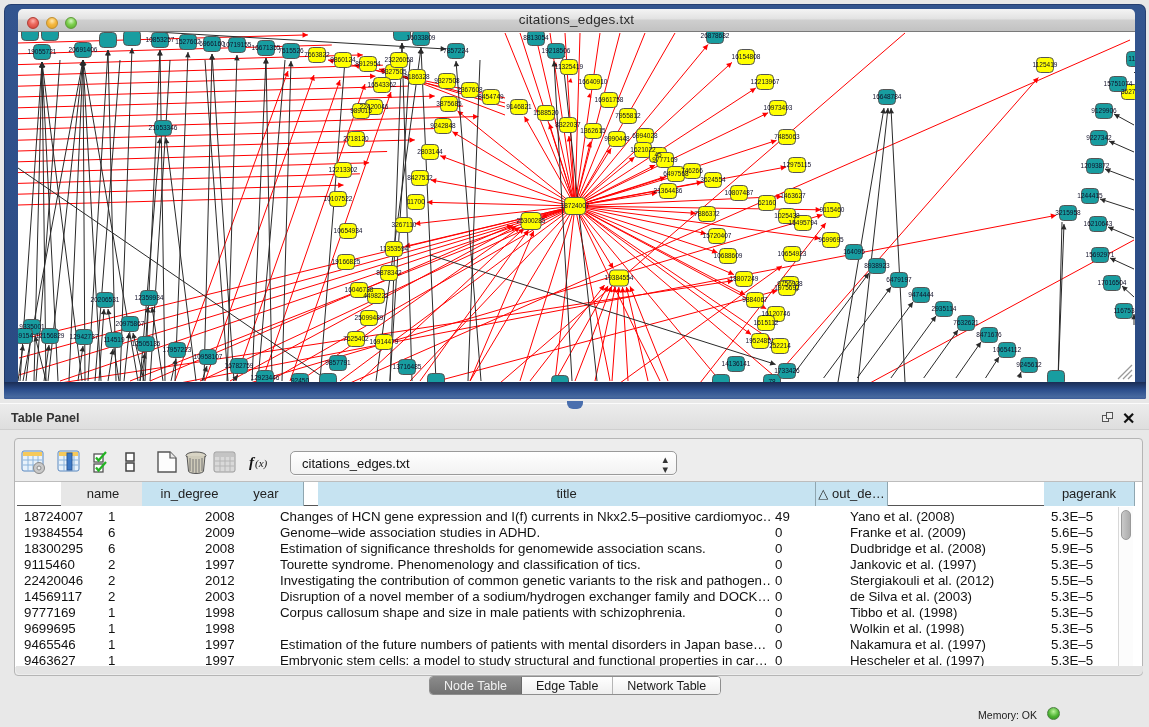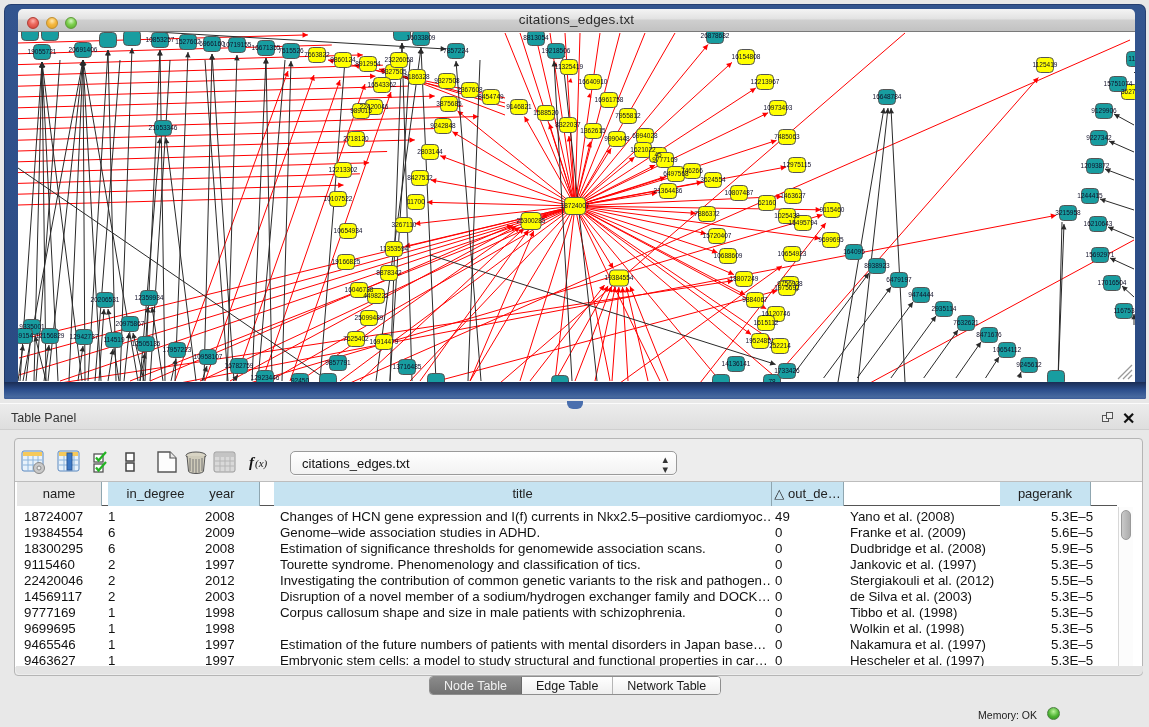--- a/index.html
+++ b/index.html
@@ -16,39 +16,39 @@
 #titlebar .title { position:absolute; left:0; right:0; top:3px; text-align:center;
   font-size:13.5px; color:#2b2b2b; font-weight:normal; letter-spacing:.2px; }
 .tl { position:absolute; top:8px; width:12px; height:12px; border-radius:50%; }
 #tl-r { left:9px; background:radial-gradient(circle at 50% 30%, #ffb3ad 0%, #ec6b60 40%, #d33a30 100%); border:1px solid #b03c35;}
 #tl-y { left:28px; background:radial-gradient(circle at 50% 30%, #ffe9b0 0%, #f5b73e 45%, #dfa023 100%); border:1px solid #c08f2f;}
 #tl-g { left:47px; background:radial-gradient(circle at 50% 30%, #d4f7c3 0%, #7ed04f 45%, #53a627 100%); border:1px solid #5f9a3a;}
 #canvas { position:absolute; left:14px; top:28px; width:1117px; height:350px; background:#fff; overflow:hidden; }
 
 #tp-head { position:absolute; left:0; top:403px; width:1149px; height:27px;
   background:linear-gradient(180deg,#ececec,#dedede); border-top:1px solid #fbfbfb; border-bottom:1px solid #cfcfcf; }
-#tp-head .t { position:absolute; left:11px; top:7px; font-size:12.5px; color:#333; }
+#tp-head .t { position:absolute; left:11px; top:7px; font-size:12.5px; color:#333;font-weight:bold; }
 #notch { position:absolute; left:567px; top:-3px; width:16px; height:8px; background:#4a6fae; border-radius:0 0 6px 6px; }
 #fl { position:absolute; left:1102px; top:8px; width:11px; height:11px; }
 #fl .a { position:absolute; left:0; top:3px; width:7px; height:7px; border:1.5px solid #555; background:#eee; }
 #fl .b { position:absolute; left:4px; top:0px; width:7px; height:7px; border:1.5px solid #555; background:#eee; }
 #xb { position:absolute; left:1122px; top:5px; width:16px; height:16px; font-size:16px; font-weight:bold; color:#111; }
 #tp-body { position:absolute; left:0; top:430px; width:1149px; height:297px; background:#e8e8e8; }
 #inner { position:absolute; left:14px; top:8px; width:1129px; height:238px; background:#ededed;
   border:1px solid #b5b5b5; border-radius:4px; }
 #toolbar { position:absolute; left:0; top:0; width:100%; height:42px; }
 #toolbar svg { position:absolute; left:6px; top:11px; }
 #combo { position:absolute; left:275px; top:12px; width:387px; height:24px; background:linear-gradient(180deg,#ffffff,#f2f2f2);
   border:1px solid #9a9a9a; border-radius:5px; box-shadow:0 1px 0 rgba(255,255,255,.7); }
 #combo .txt { position:absolute; left:11px; top:4px; font-size:13px; color:#111; }
 #combo .arr { position:absolute; right:8px; top:2px; font-size:11px; color:#333; line-height:10px; }
 #tablewrap { position:absolute; left:0px; top:42px; width:1127px; height:186px; background:#fff;
   border-top:1px solid #bdbdbd; overflow:hidden; }
 .th { position:absolute; top:0; height:24px; background:#c6e3f1; border-right:1px solid #8fa6b0;
-  font-size:13px; color:#222; text-align:center; line-height:24px; }
+  font-size:13px; color:#222; text-align:center; line-height:24px;margin-left:44px; }
 #thead { position:absolute; left:2px; top:0; width:1100px; height:24px; border-bottom:1px solid #555; }
 #tbody { position:absolute; left:2px; top:27px; width:1123px; }
 .tr { position:relative; height:16px; }
 .c { position:absolute; top:0; height:16px; font-size:13.3px; color:#111; line-height:16px; white-space:nowrap; overflow:hidden; }
 .c1 { left:7px;  width:80px; }
 .c2 { left:91px; width:95px; }
 .c3 { left:188px; width:72px; }
 .c4 { left:263px; width:492px; }
 .c5 { left:758px; width:68px; }
 .c6 { left:833px; width:150px; }
@@ -767,21 +767,21 @@
           </g>
       </svg>
       <div id="combo">
           <div class="txt">citations_edges.txt</div>
           <div class="arr">▴<br>▾</div>
         </div>
     </div>
     <div id="tablewrap">
       <div id="thead">
         <div class="th" style="left:0;width:85px;background:#e7e7e7;">name</div>
-        <div class="th" style="left:91px;width:96px;">in_degree</div>
+        <div class="th" style="left:81px;width:96px;">in_degree</div>
         <div class="th" style="left:168px;width:75px;">year</div>
         <div class="th" style="left:257px;width:498px;">title</div>
         <div class="th" style="left:755px;width:72px;">△ out_de…</div>
         <div class="th" style="left:983px;width:91px;">pagerank</div>
       </div>
       <div id="tbody">
 <div class="tr">
             <div class="c c1">18724007</div>
             <div class="c c2">1</div>
             <div class="c c3">2008</div>

